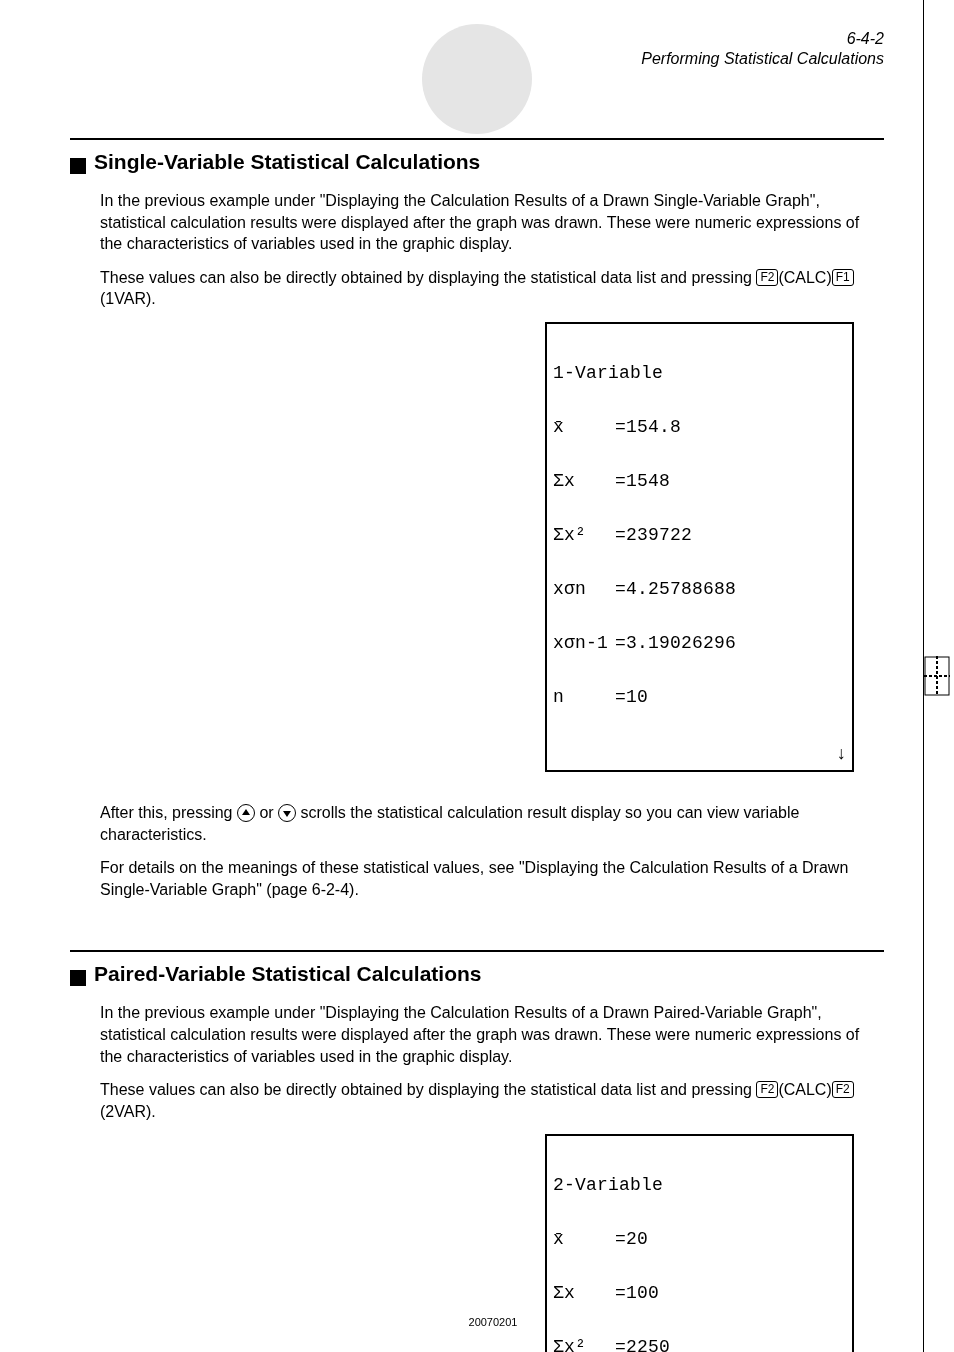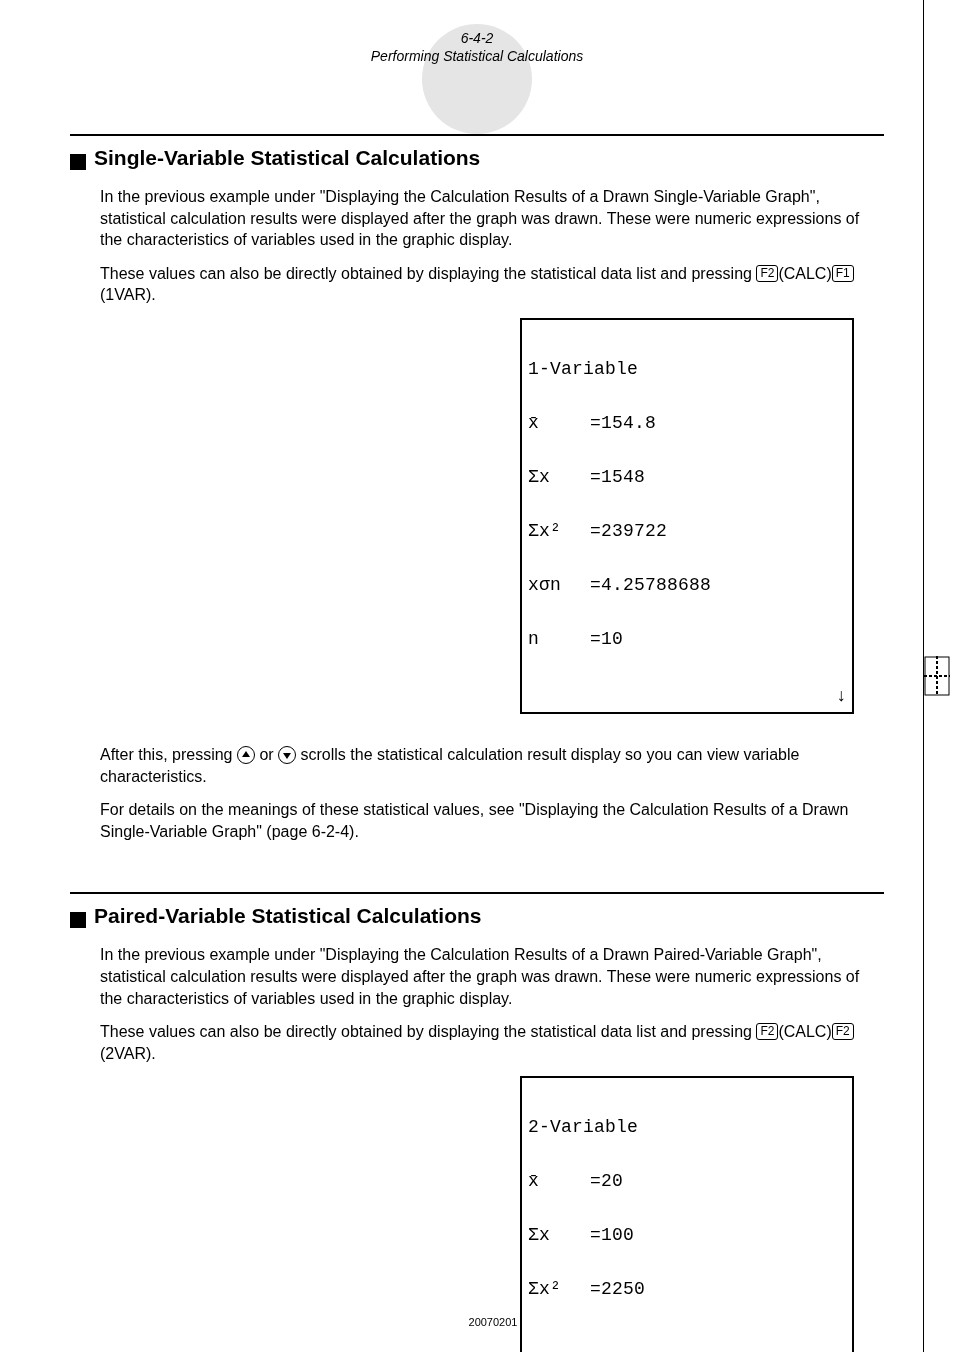--- a/index.html
+++ b/index.html
@@ -29,23 +29,23 @@
     left: 50%;
     top: 24px;
     transform: translateX(-50%);
     width: 110px;
     height: 110px;
     border-radius: 50%;
     background: #e5e5e5;
     z-index: 0;
   }
   .header {
-    text-align: center;
+    text-align: right;
     font-style: italic;
-    font-size: 14px;
+    font-size: 16px;
     position: relative;
     z-index: 1;
     margin-bottom: 70px;
   }
   .header .pg { margin-bottom: 2px; }
   .section-rule {
     border: none;
     border-top: 2px solid #000;
     margin: 0 0 10px 0;
   }
@@ -109,21 +109,21 @@
     margin-top: -1px;
   }
   .cursor-down::after {
     border-left: 4px solid transparent;
     border-right: 4px solid transparent;
     border-top: 6px solid #000;
     margin-top: 1px;
   }
   .calc-screen {
     border: 2px solid #000;
-    width: 334px;
+    width: 309px;
     font-family: "Courier New", monospace;
     font-size: 18px;
     line-height: 18px;
     padding: 4px 6px 10px 6px;
     margin-left: auto;
     margin-right: 0;
     margin-bottom: 30px;
     white-space: pre;
     letter-spacing: 0.2px;
     position: relative;
@@ -185,20 +185,21 @@
       <span>These values can also be directly obtained by displaying the statistical data list and pressing </span><span class="key">F2</span><span>(CALC)</span><span class="key">F1</span><span>(1VAR).</span>
     </p>
 
     <div class="screen-wrap">
       <div class="calc-screen">
         <div>1-Variable</div>
         <div class="calc-row"><span class="calc-label">x̄</span><span>=154.8</span></div>
         <div class="calc-row"><span class="calc-label">Σx</span><span>=1548</span></div>
         <div class="calc-row"><span class="calc-label">Σx²</span><span>=239722</span></div>
         <div class="calc-row"><span class="calc-label">xσn</span><span>=4.25788688</span></div>
+        <div class="calc-row"><span class="calc-label">xσn-1</span><span>=3.19026296</span></div>
         <div class="calc-row"><span class="calc-label">n</span><span>=10</span></div>
         <span class="calc-scroll">↓</span>
       </div>
     </div>
 
     <p class="body-text">
       <span>After this, pressing </span><span class="cursor-key cursor-up"></span><span> or </span><span class="cursor-key cursor-down"></span><span> scrolls the statistical calculation result display so you can view variable characteristics.</span>
     </p>
 
     <p class="body-text">For details on the meanings of these statistical values, see "Displaying the Calculation Results of a Drawn Single-Variable Graph" (page 6-2-4).</p>

